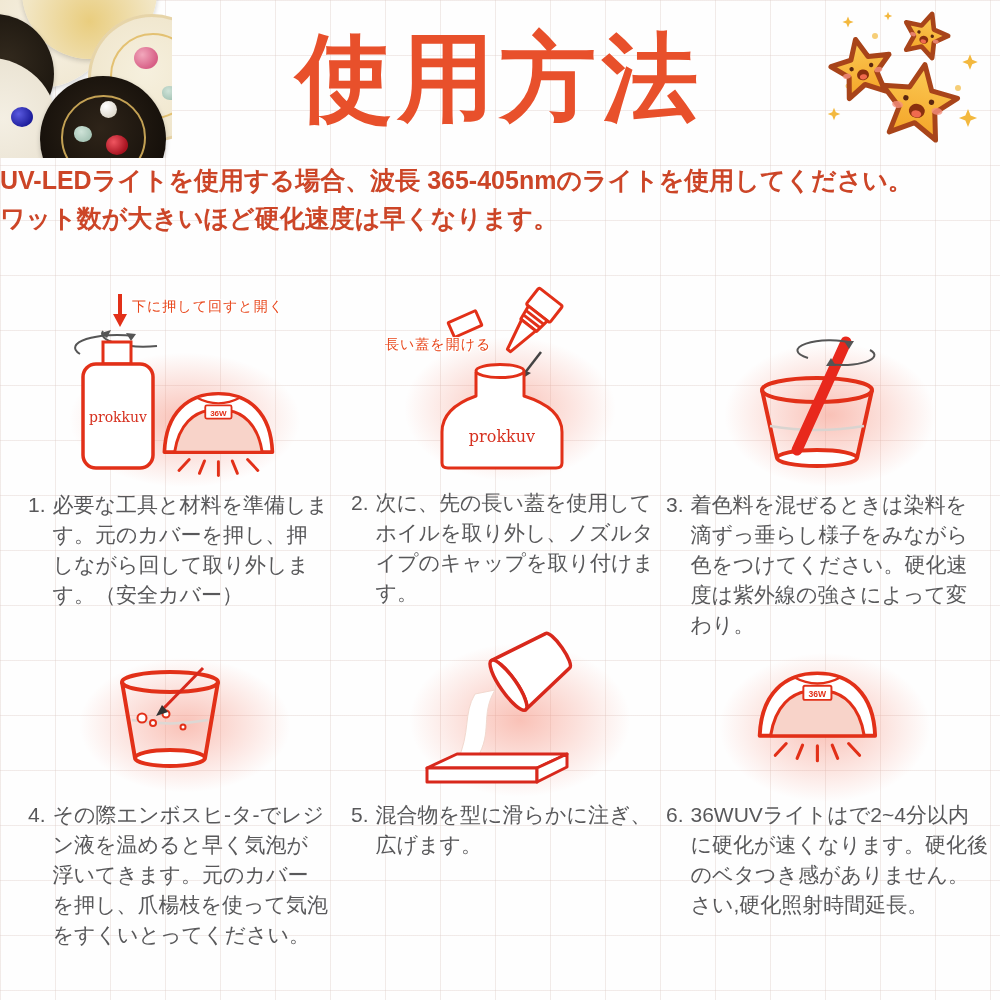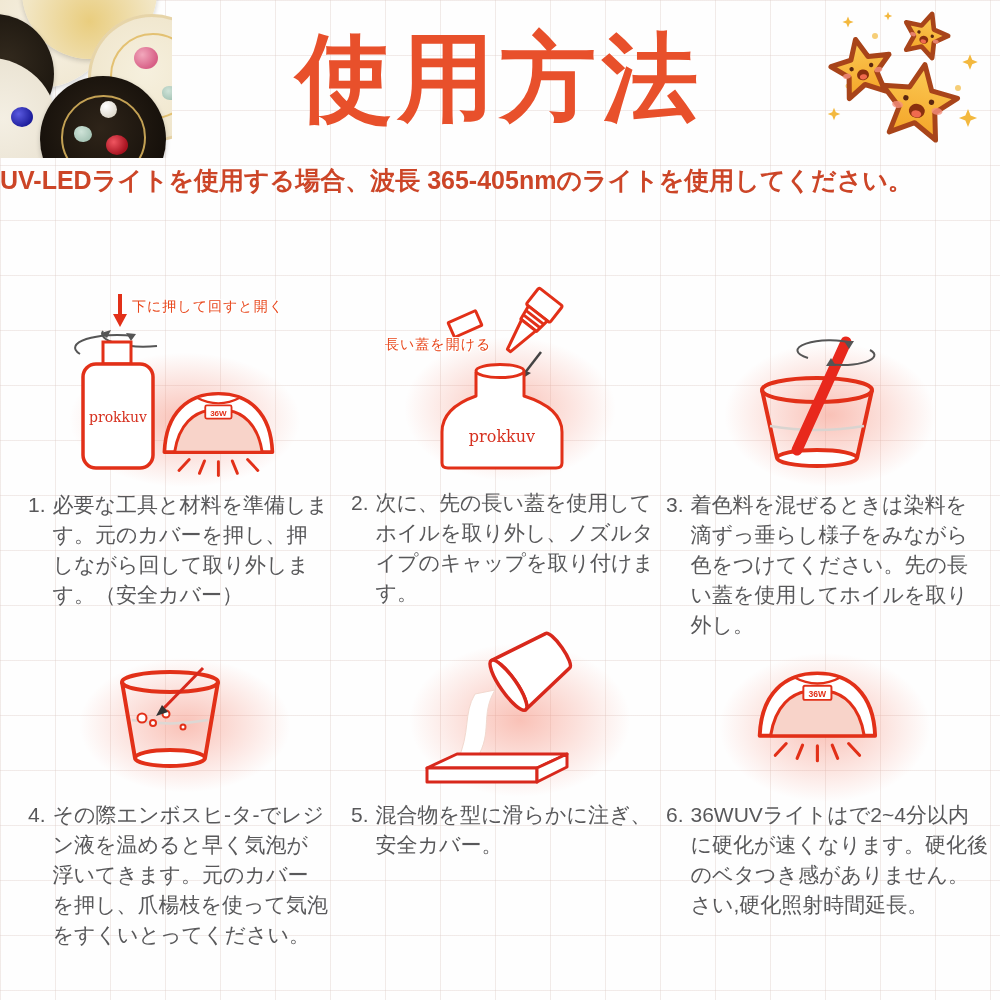--- a/index.html
+++ b/index.html
@@ -116,20 +116,21 @@
         <circle cx="13" cy="-4" r="2.7" fill="#5B2710"></circle>
       <ellipse cx="0" cy="7" rx="8" ry="7" fill="#8A2F0F"></ellipse>
         <ellipse cx="0" cy="10" rx="5" ry="3.5" fill="#EF6A4E"></ellipse>
       <ellipse cx="-20" cy="4" rx="5.5" ry="3.5" fill="#F4907E" opacity=".8"></ellipse>
         <ellipse cx="20" cy="4" rx="5.5" ry="3.5" fill="#F4907E" opacity=".8"></ellipse>
     </g>
   </svg>
 
   <div class="intro">
     <p>UV-LEDライトを使用する場合、波長 365-405nmのライトを使用してください。</p>
+    <p>ワット数が大きいほど硬化速度は早くなります。</p>
   </div>
 
   <section class="step" style="left:20px;top:290px;width:315px;height:330px;">
     <div class="glow" style="left:45px;top:60px;width:240px;height:140px;"></div>
     <span class="callout" style="left:112px;top:8px;">下に押して回すと開く</span>
     <svg class="illu" width="300" height="205" viewBox="0 0 300 205">
       <g>
         <line x1="100" y1="4" x2="100" y2="26" stroke="#E23018" stroke-width="4"></line>
         <polygon points="93,24 107,24 100,37" fill="#E23018"></polygon>
       </g>
@@ -207,21 +208,21 @@
       <line x1="186" y1="52" x2="137" y2="160" stroke="#E8281C" stroke-width="11" stroke-linecap="round"></line>
       <g fill="none" stroke="#555" stroke-width="2">
         <path d="M148,68 A32,10 0 0 1 192,53"></path>
         <path d="M210,60 A32,10 0 0 1 168,74"></path>
       </g>
       <polygon points="194,51 184,51 189,59" fill="#555"></polygon>
       <polygon points="166,76 176,76 171,68" fill="#555"></polygon>
     </svg>
     <p class="step-text" style="left:6px;top:200px;width:320px;">
       <span class="step-num">3.</span>
-      <span>着色料を混ぜるときは染料を滴ずっ垂らし様子をみながら色をつけてください。先の長い蓋を使用してホイルを取り外し。</span>
+      <span>着色料を混ぜるときは染料を滴ずっ垂らし様子をみながら色をつけてください。硬化速度は紫外線の強さによって変わり。</span>
     </p>
   </section>
 
   <section class="step" style="left:20px;top:640px;width:315px;height:320px;">
     <div class="glow" style="left:55px;top:15px;width:220px;height:140px;"></div>
     <svg class="illu" width="315" height="150" viewBox="0 0 315 150">
       <g fill="#fff" stroke="#E23018" stroke-width="4">
         <path d="M102,42 L115,118 M198,42 L185,118" fill="none"></path>
         <ellipse cx="150" cy="118" rx="35" ry="8"></ellipse>
         <ellipse cx="150" cy="42" rx="48" ry="10" fill="none"></ellipse>
@@ -253,21 +254,21 @@
         <ellipse cx="0" cy="-30" rx="30" ry="8"></ellipse>
       </g>
       <g fill="#fff" stroke="#D8281C" stroke-width="3" stroke-linejoin="round">
         <polygon points="82,148 112,134 222,134 192,148"></polygon>
         <polygon points="82,148 192,148 192,162 82,162"></polygon>
         <polygon points="192,148 222,134 222,147 192,162"></polygon>
       </g>
     </svg>
     <p class="step-text" style="left:6px;top:180px;width:312px;">
       <span class="step-num">5.</span>
-      <span>混合物を型に滑らかに注ぎ、安全カバー。</span>
+      <span>混合物を型に滑らかに注ぎ、広げます。</span>
     </p>
   </section>
 
   <section class="step" style="left:660px;top:650px;width:328px;height:310px;">
     <div class="glow" style="left:55px;top:0px;width:220px;height:155px;"></div>
     <svg class="illu" width="325" height="145" viewBox="0 0 325 145">
       <g transform="translate(95,14) scale(0.78)">
         <path d="M6,92 C8,38 38,12 80,12 C122,12 152,38 154,92 Z" fill="#fff" stroke="#E23018" stroke-width="5" stroke-linejoin="round"></path>
         <path d="M50,17 Q80,33 110,17 Q80,8 50,17 Z" fill="#fff" stroke="#E23018" stroke-width="3"></path>
         <path d="M20,92 C26,52 48,38 66,35 Q80,48 94,35 C112,38 134,52 140,92 Z" fill="#F8D3C9" stroke="#E23018" stroke-width="4" stroke-linejoin="round"></path>

